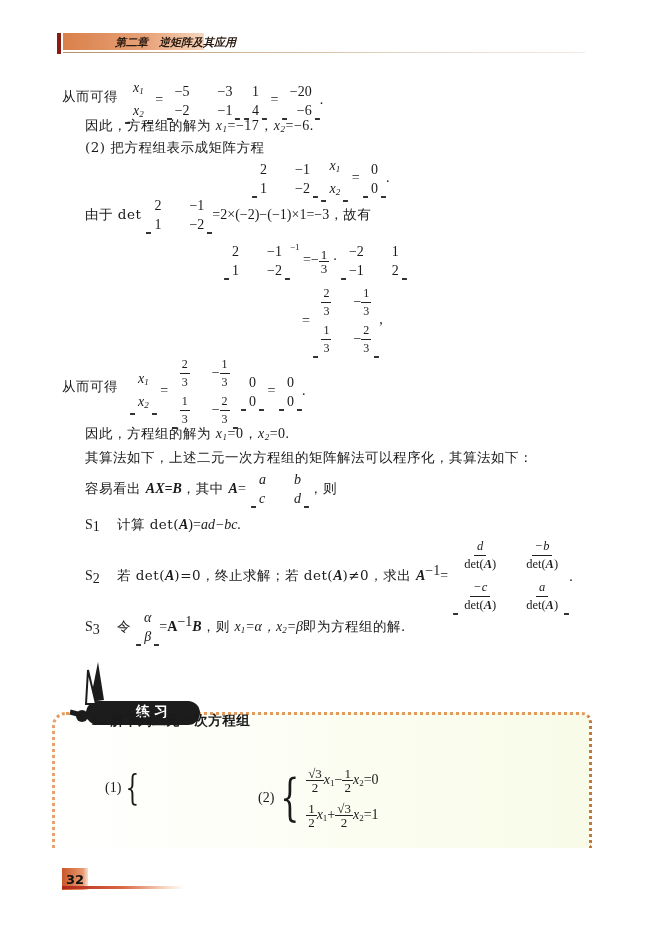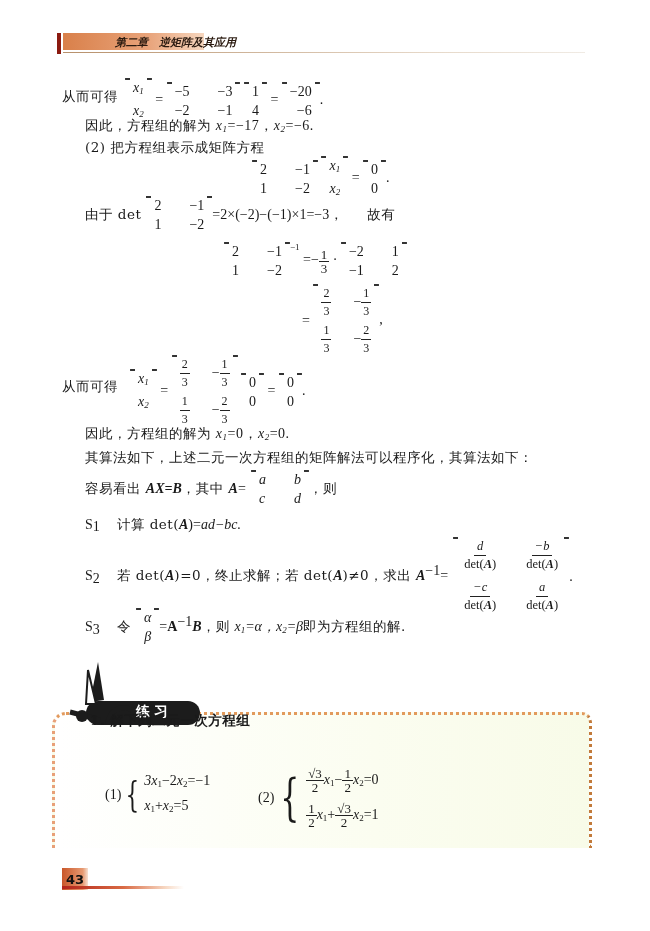--- a/index.html
+++ b/index.html
@@ -18,21 +18,21 @@
 
   
   .hdr-bar { left: 57px; top: 33px; width: 4px; height: 21px; background: #8b1a10; }
   .hdr-band { left: 63px; top: 33px; width: 141px; height: 17px;
     background: linear-gradient(to right, #d9804a 0%, #e8a37a 60%, #f6d6be 100%); }
   .hdr-text { left: 74px; top: 35px; font-family: "DejaVu Sans", sans-serif; font-size: 11px; font-weight: bold; font-style: italic; color: #2a1a10; margin-left: 41px; }
   .hdr-line { left: 63px; top: 52px; width: 522px; height: 1px;
     background: linear-gradient(to right, #b7906b, #e6d8c8 70%, #f0ebe4); }
 
   
-  .mx { display: inline-flex; align-items: flex-start; vertical-align: middle; position: relative; }
+  .mx { display: inline-flex; align-items: flex-end; vertical-align: middle; position: relative; }
   .mx .lb, .mx .rb { width: 4px; border: 1px solid #333; }
   .mx .lb { border-right: none; border-radius: 4px 0 0 4px; }
   .mx .rb { border-left: none; border-radius: 0 4px 4px 0; }
   .mx .grid { display: grid; padding: 1px 3px; row-gap: 2px; }
   .mx .grid span { text-align: right; line-height: 17px; }
   .mx .grid.c1 { grid-template-columns: auto; }
   .mx .grid.c2 { grid-template-columns: auto auto; column-gap: 28px; }
   .mx .grid.c2 span:nth-child(odd) { text-align: left; }
   .frac { display: inline-flex; flex-direction: column; align-items: center; vertical-align: middle; line-height: 13px; }
   .frac .num { border-bottom: 1px solid #222; padding: 0 2px; font-size: 13px; }
@@ -145,21 +145,21 @@
   <span class="cn" style="vertical-align:middle;text-align:center;">由于 det</span>
   <span class="math mx">
       <span class="lb" style="border-radius:0;border-right:none;"></span>
       <span class="grid c2">
     <span>2</span>
         <span>−1</span>
     <span>1</span>
         <span>−2</span>
       </span>
       <span class="rb" style="border-radius:0;"></span>
-    </span><span class="math" style="vertical-align:middle;">=2×(−2)−(−1)×1=−3，</span><span class="cn" style="vertical-align:middle;margin-left:24px;">故有</span>
+    </span><span class="math" style="vertical-align:middle;">=2×(−2)−(−1)×1=−3，</span><span class="cn" style="vertical-align:middle;">故有</span>
 </div>
 
 <div class="abs math" style="left:224px; top:242px;">
   <span class="mx">
       <span class="lb"></span>
       <span class="grid c2">
     <span>2</span>
         <span>−1</span>
     <span>1</span>
         <span>−2</span>
@@ -337,24 +337,20 @@
     <circle cx="22" cy="56" r="6" fill="#1c1c1c"></circle>
   </svg>
 </div>
 <div class="abs ex-pill-text">练习</div>
 
 <div class="abs cn" style="left:90px; top:712px; font-weight:bold;">1. 解下列二元一次方程组</div>
 
 <div class="abs" style="left:105px; top:770px; display:flex; align-items:center;">
   <span class="math">(1)</span>
   <span class="brace">{</span>
-  <span class="math" style="display:flex; flex-direction:column; line-height:22px;">
-    <span><span class="it">3x</span><sub>1</sub>−2<span class="it">x</span><sub>2</sub>=−1</span>
-    <span><span class="it">x</span><sub>1</sub>+<span class="it">x</span><sub>2</sub>=5</span>
-  </span>
 </div>
 
 <div class="abs" style="left:258px; top:767px; display:flex; align-items:center;">
   <span class="math">(2)</span>
   <span class="brace" style="font-size:50px;">{</span>
   <span class="math" style="display:flex; flex-direction:column; row-gap:8px;">
     <span><span class="frac">
           <span class="num">√3</span>
           <span class="den">2</span>
         </span><span class="it">x</span><sub>1</sub>−<span class="frac">
@@ -365,14 +361,14 @@
           <span class="num">1</span>
           <span class="den">2</span>
         </span><span class="it">x</span><sub>1</sub>+<span class="frac">
           <span class="num">√3</span>
           <span class="den">2</span>
         </span><span class="it">x</span><sub>2</sub>=1</span>
   </span>
 </div>
 
 <div class="abs pg-box"></div>
-<div class="abs pg-num">43</div>
+<div class="abs pg-num">32</div>
 <div class="abs pg-line"></div>
 
 </body></html>

